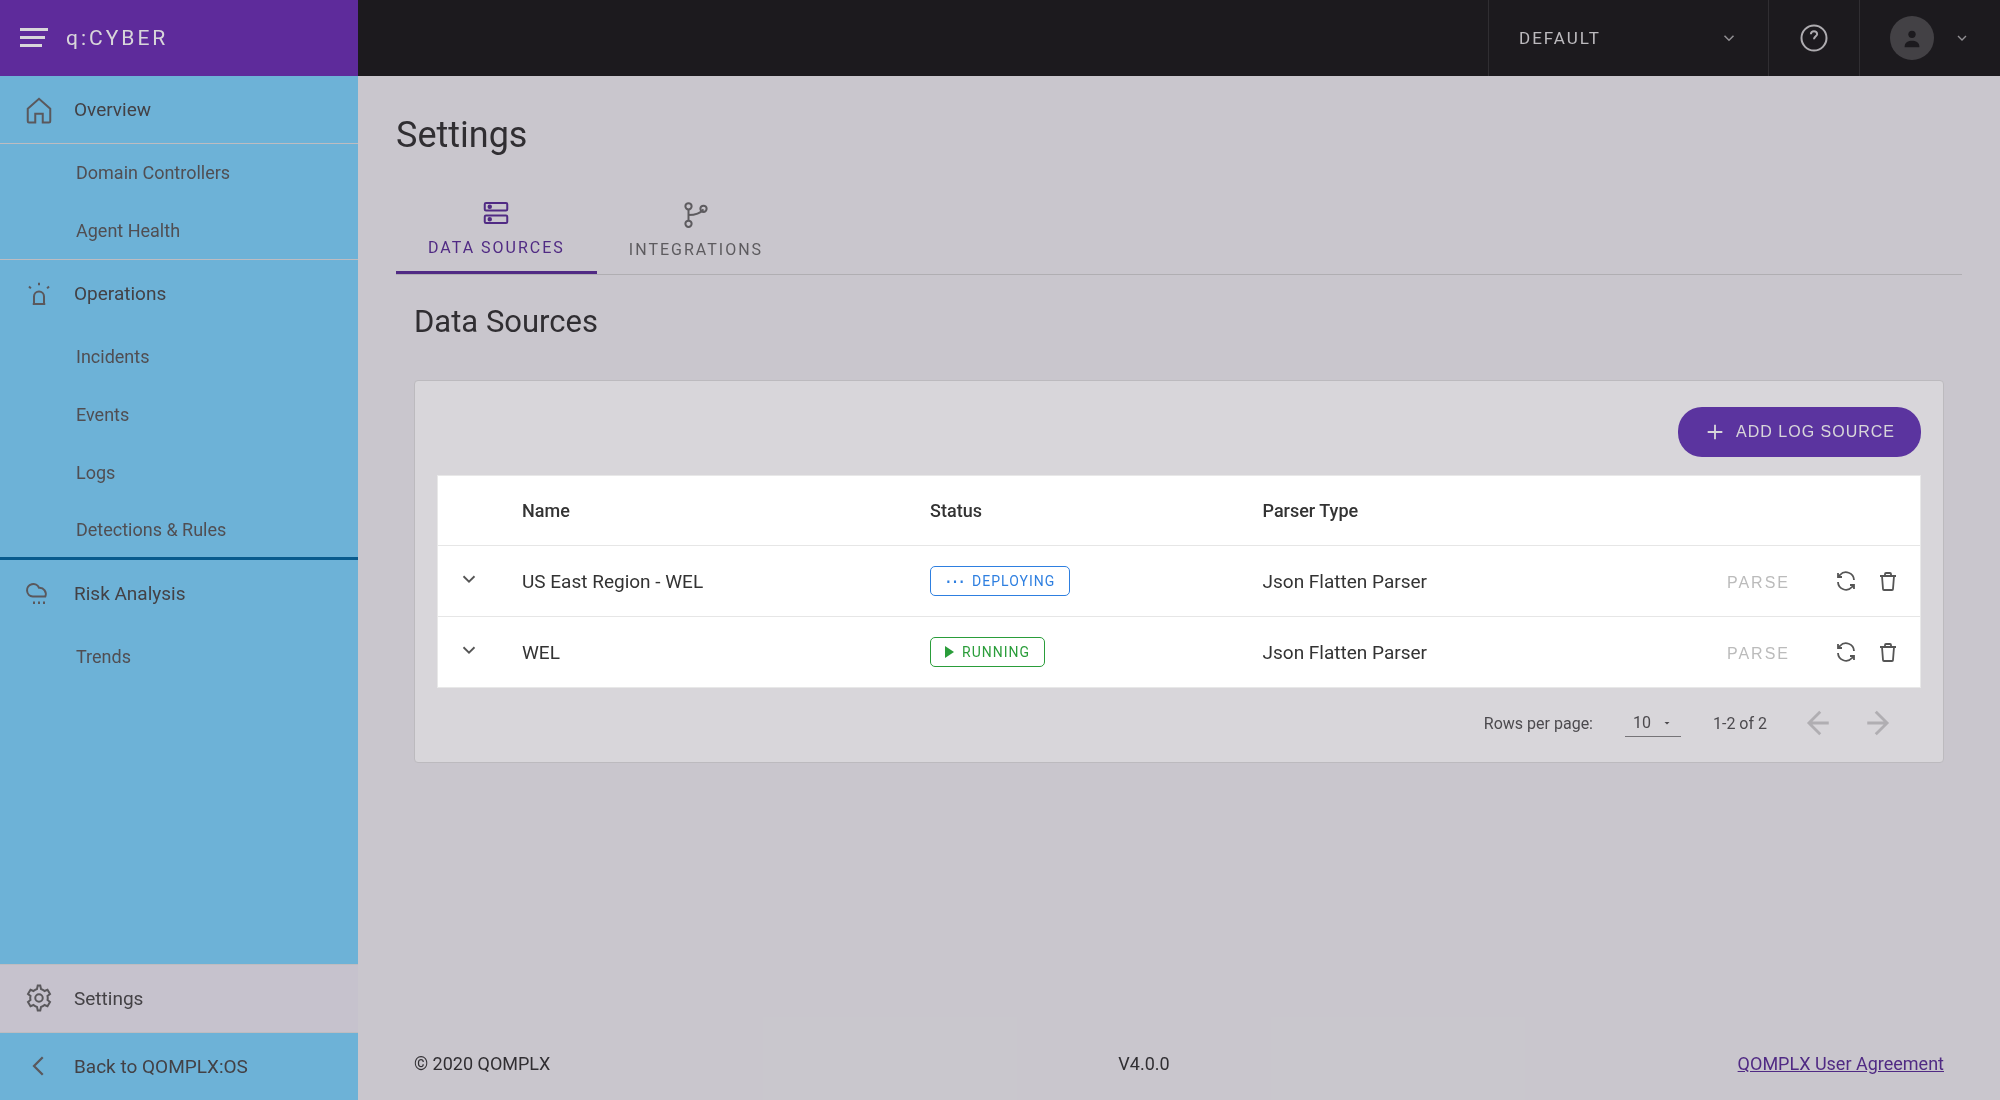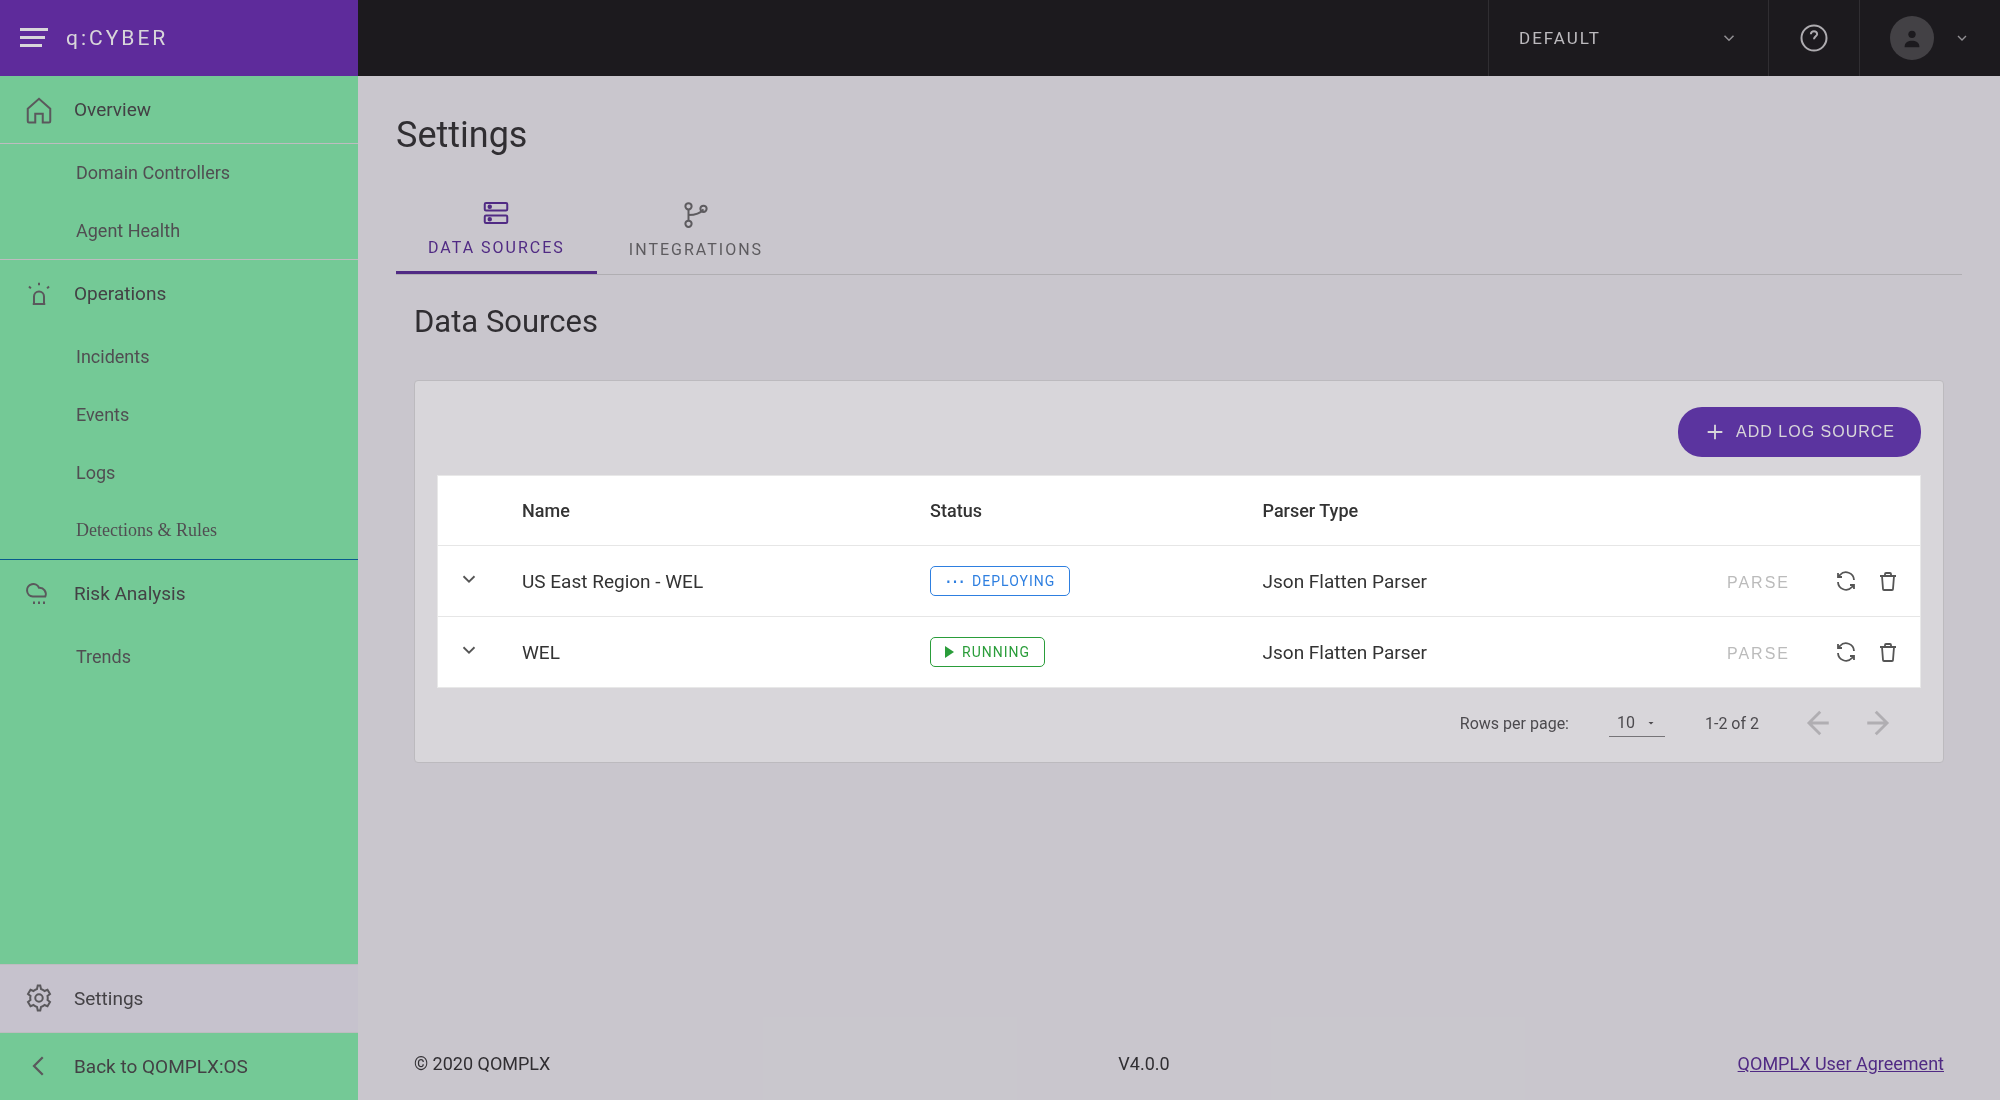--- a/index.html
+++ b/index.html
@@ -20,21 +20,21 @@
   pointer-events: none;
   z-index: 5;
 }
 
 
 .sidebar {
   position: absolute;
   left: 0; top: 0;
   width: 358px;
   height: 100%;
-  background: #86efac;
+  background: #7dd3fc;
   display: flex;
   flex-direction: column;
 }
 .sidebar-header {
   background: #6b2fb3;
   color: #fff;
   height: 76px;
   display: flex;
   align-items: center;
   padding: 0 20px;
@@ -187,21 +187,21 @@
 .play { width:0;height:0;border-top:6px solid transparent;border-bottom:6px solid transparent;border-left:9px solid #2a9d3a; }
 
 .parse-btn {
   color:#bbb; letter-spacing: 2px; font-size:16px; background:none; border:none;
 }
 .action-icons { display:flex; gap:18px; justify-content:flex-end; color:#555; }
 .icon-btn { background:none;border:none;cursor:pointer;color:#555;width:24px;height:24px; padding:0;}
 
 .pager {
   display:flex; align-items:center; justify-content:flex-end;
-  gap: 40px;
+  gap: 32px;
   padding: 18px 24px 0 24px;
   color: #555;
   font-size: 16px;
 }
 .rows-sel { display:flex; align-items:center; gap:10px; border-bottom:1px solid #888; padding:4px 8px; }
 .pager-arrows { display:flex; gap:30px; color:#cfcfcf; }
 
 .footer {
   display:flex;
   align-items:center;
@@ -252,21 +252,21 @@
     </div>
     <div class="nav-sub">
         <span>Incidents</span>
       </div>
     <div class="nav-sub">
         <span>Events</span>
       </div>
     <div class="nav-sub">
         <span>Logs</span>
       </div>
-    <div class="nav-sub divider" style="border-bottom:1px solid #0369a1;font-family:Liberation Serif, serif;">
+    <div class="nav-sub divider" style="border-bottom:3px solid #0369a1;">
         <span>Detections &amp; Rules</span>
       </div>
     <div class="nav-item">
       <span class="nav-icon">
           <svg viewBox="0 0 24 24" fill="none" stroke="#666" stroke-width="1.6">
             <path d="M7 14a5 5 0 115-7 5 5 0 015 7H7zM8 18v2M12 18v2M16 18v2"></path>
           </svg>
         </span>
       <span>Risk Analysis</span>
     </div>

